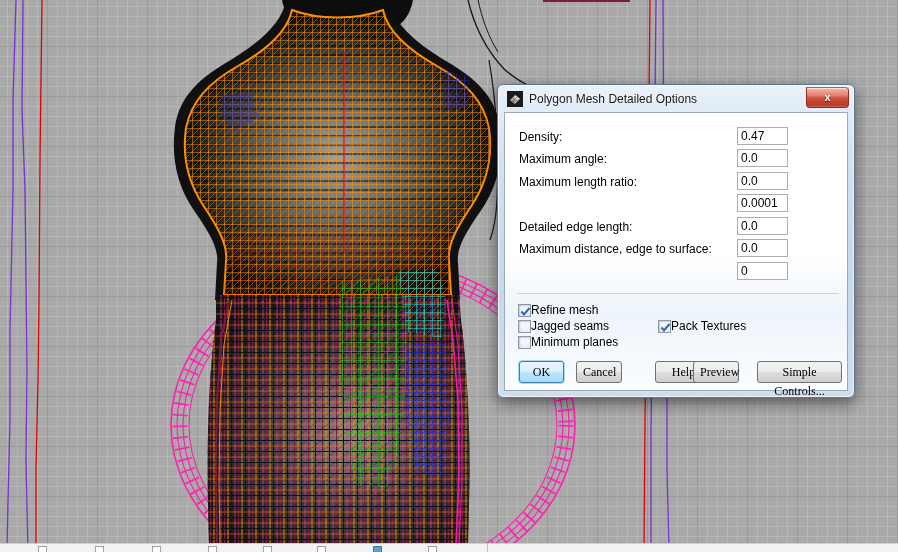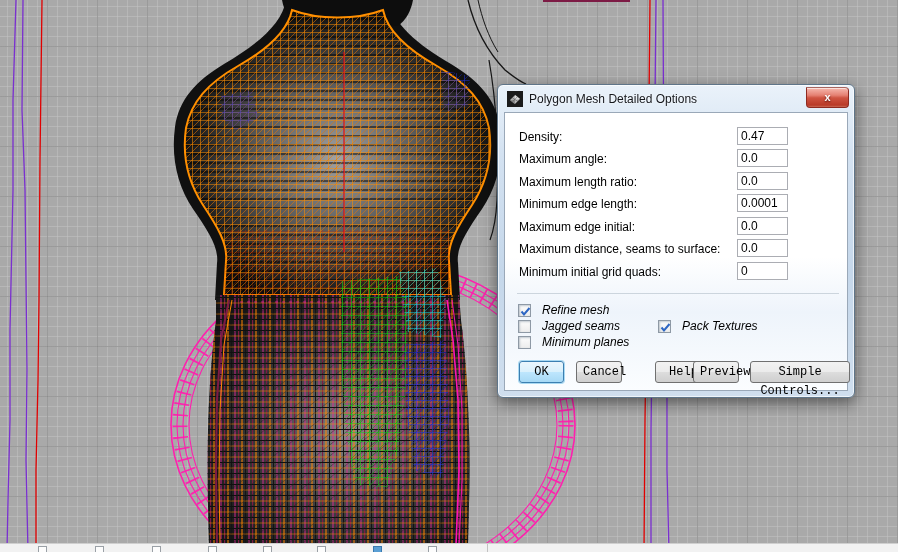--- a/index.html
+++ b/index.html
@@ -42,24 +42,24 @@
   .tb{position:absolute;left:218px;top:-2px;width:46px;height:16px;
     border:1px solid #abadb3;background:#fff;font-family:"Liberation Sans",sans-serif;
     font-size:12px;padding:0 0 0 3px;color:#000;}
   .sep{position:absolute;left:12px;right:8px;top:180px;height:1px;background:#ccd5dd;}
   .cb{position:absolute;display:flex;align-items:center;cursor:pointer;}
   .cb .box{width:13px;height:13px;box-sizing:border-box;border:1px solid #8e99a5;
     background:linear-gradient(180deg,#fdfdfd,#ececec);position:relative;
     box-shadow:inset 1px 1px 2px rgba(120,135,150,.45);}
   .cb .box svg{position:absolute;left:0px;top:0px;display:none;}
   .cb.checked .box svg{display:block;}
-  .cb .cblabel{margin-left:11px;line-height:13px;white-space:nowrap;color:#000;font-style:italic;}
+  .cb .cblabel{margin-left:0;line-height:13px;white-space:nowrap;color:#000;}
   .btn{position:absolute;top:248px;height:22px;box-sizing:border-box;
     border:1px solid #707070;border-radius:3px;text-align:center;
-    font-family:Liberation Mono, monospace;font-size:12px;color:#000;line-height:19px;
+    font-family:Liberation Serif, serif;font-size:12px;color:#000;line-height:19px;
     background:linear-gradient(180deg,#f2f2f2 0%,#ebebeb 50%,#dddddd 50%,#cfcfcf 100%);
     cursor:pointer;}
   .btn.default{border:1px solid #3c7fb1;
     background:linear-gradient(180deg,#eaf6fd 0%,#d9f0fc 50%,#bee6fd 50%,#a7d9f5 100%);
     box-shadow:0 0 0 1px #a9d9f2;}
 
   
   .statusbar{position:absolute;left:0;right:0;bottom:0;height:8px;
     background:#f2f2f2;border-top:1px solid #cfcfcf;overflow:hidden;}
   .stub{position:absolute;top:2px;width:9px;height:9px;box-sizing:border-box;
@@ -236,33 +236,31 @@
       </div>
       <div class="row" style="top:38px">
         <span class="flabel">Maximum angle:</span>
         <input class="tb" value="0.0" style="">
       </div>
       <div class="row" style="top:61px">
         <span class="flabel">Maximum length ratio:</span>
         <input class="tb" value="0.0" style="">
       </div>
       <div class="row" style="top:83px">
-        <span class="flabel">Minimum edge length:</span>
         <input class="tb" value="0.0001" style="">
       </div>
       <div class="row" style="top:106px">
-        <span class="flabel">Maximum edge initial:</span>
+        <span class="flabel">Detailed edge length:</span>
         <input class="tb" value="0.0" style="">
       </div>
       <div class="row" style="top:128px">
-        <span class="flabel">Maximum distance, seams to surface:</span>
+        <span class="flabel">Maximum distance, edge to surface:</span>
         <input class="tb" value="0.0" style="">
       </div>
       <div class="row" style="top:151px">
-        <span class="flabel">Minimum initial grid quads:</span>
         <input class="tb" value="0" style="">
       </div>
 
       <div class="sep"></div>
 
       <div class="cb checked" style="left:13px;top:191px">
         <span class="box">
           <svg width="13" height="13" viewBox="0 0 13 13">
             <polyline points="2.5,6.5 5,9.5 10.5,3" fill="none" stroke="#2d66c3" stroke-width="2"></polyline>
             </svg>
@@ -287,21 +285,21 @@
             <polyline points="2.5,6.5 5,9.5 10.5,3" fill="none" stroke="#2d66c3" stroke-width="2"></polyline>
             </svg>
         </span>
         <span class="cblabel">Pack Textures</span>
       </div>
 
       <button class="btn default" style="left:14px;width:45px">OK</button>
       <button class="btn" style="left:71px;width:46px">Cancel</button>
       <button class="btn" style="left:150px;width:57px">Help</button>
       <button class="btn" style="left:188px;width:46px">Preview</button>
-      <button class="btn" style="left:245px;width:100px">Simple Controls...</button>
+      <button class="btn" style="left:252px;width:85px">Simple Controls...</button>
     </div>
   </div>
 
   <div class="statusbar">
     <div class="stub" style="left:38px"></div>
     <div class="stub" style="left:95px"></div>
     <div class="stub" style="left:152px"></div>
     <div class="stub" style="left:208px"></div>
     <div class="stub" style="left:263px"></div>
     <div class="stub" style="left:317px"></div>

